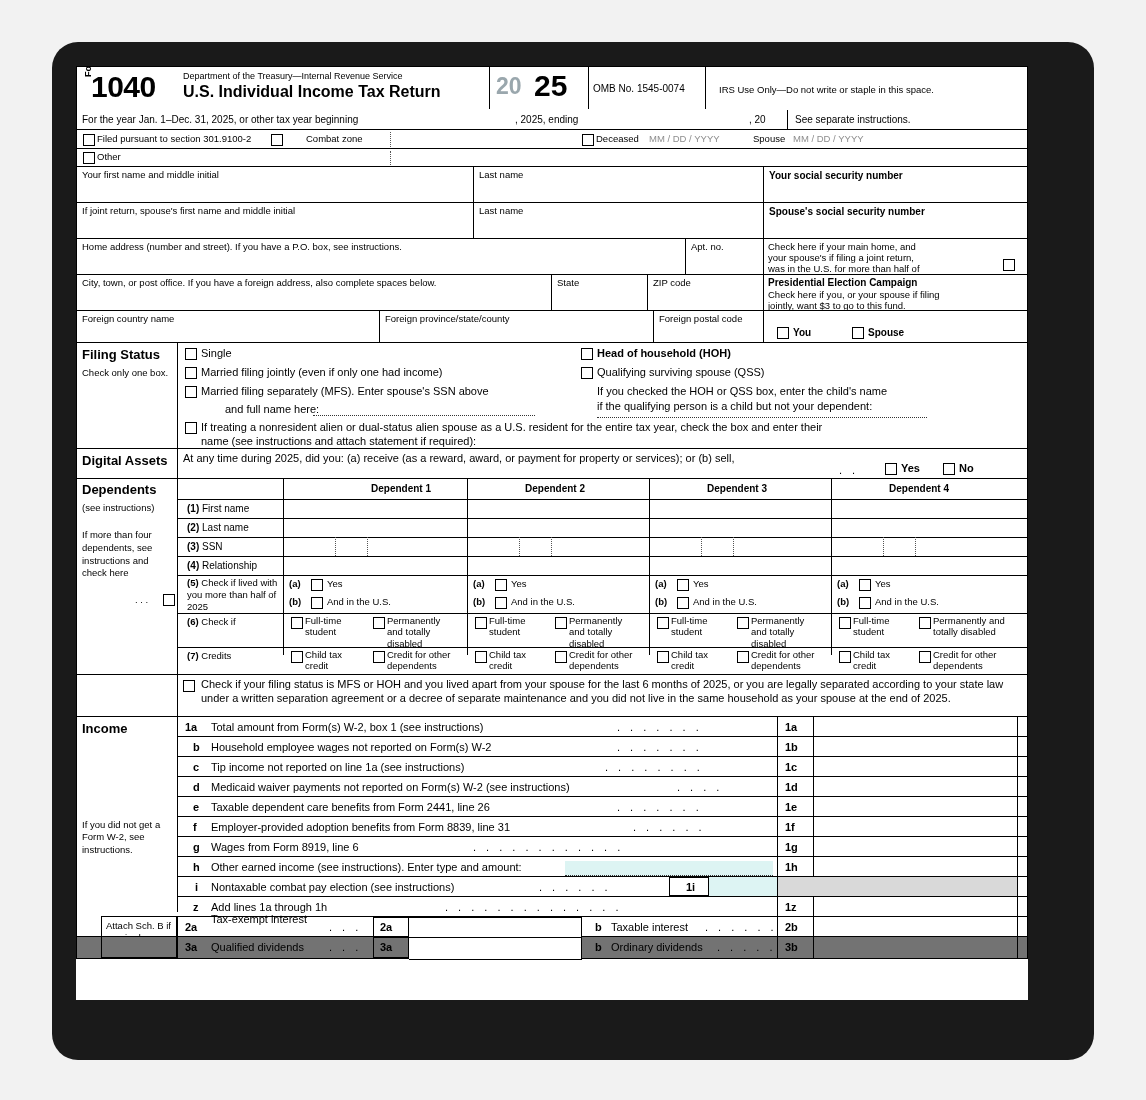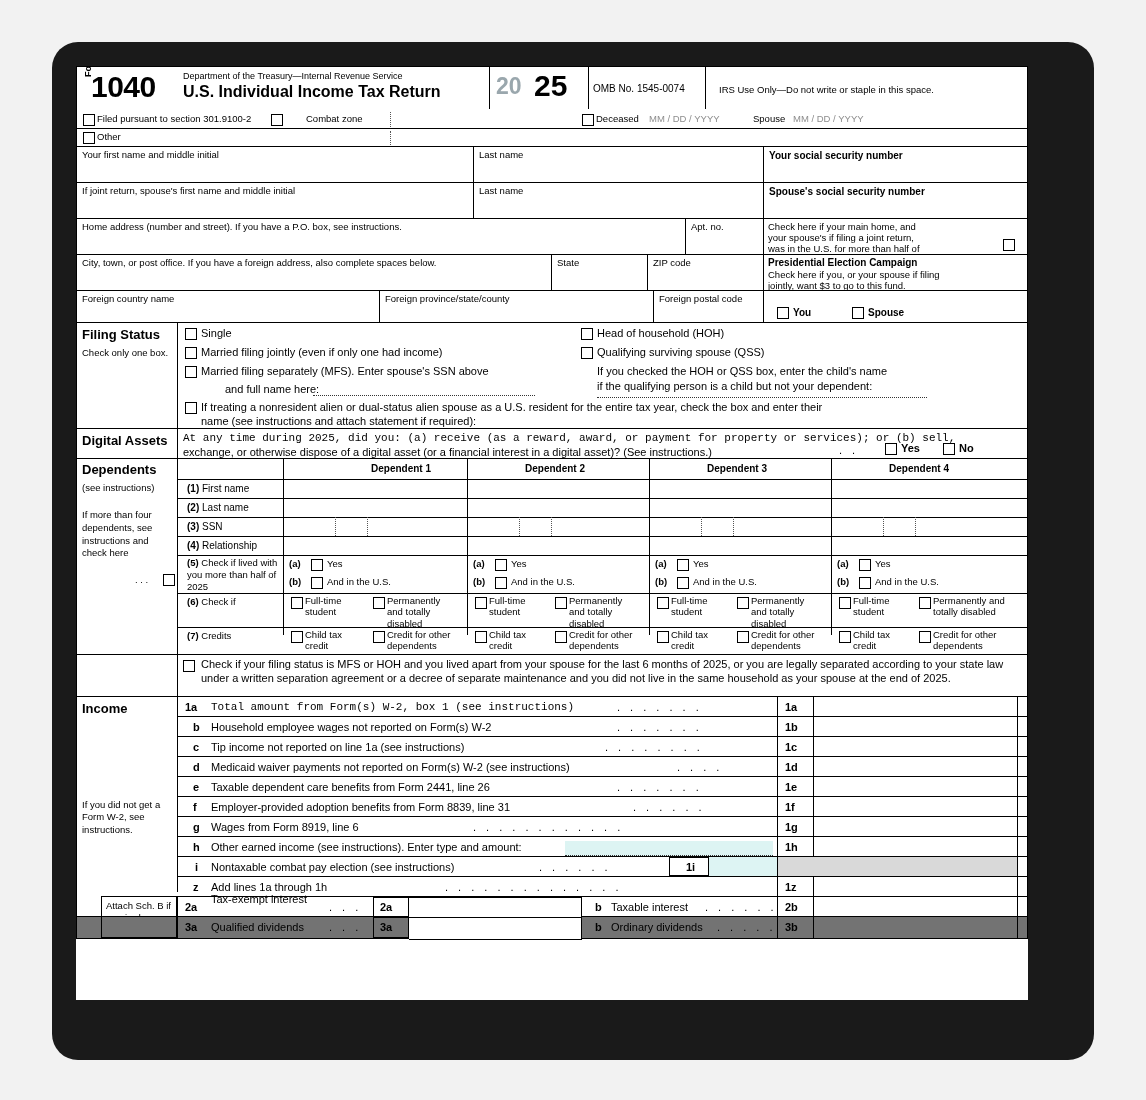--- a/index.html
+++ b/index.html
@@ -148,20 +148,27 @@
         <div class="formtitle">U.S. Individual Income Tax Return</div>
         <div class="yearbox">
           <div class="yr1">20</div>
           <div class="yr2">25</div>
         </div>
         <div class="omb">OMB No. 1545-0074</div>
         <div class="vsep" style="left:628px;"></div>
         <div class="irsonly">IRS Use Only—Do not write or staple in this space.</div>
       </div>
 
+      <div class="row" style="height:20px;">
+        <div class="lbl10" style="left:5px; top:4px;">For the year Jan. 1–Dec. 31, 2025, or other tax year beginning</div>
+        <div class="lbl10" style="left:438px; top:4px;">, 2025, ending</div>
+        <div class="lbl10" style="left:672px; top:4px;">, 20</div>
+        <div class="vline" style="left:710px; top:0; height:19px;"></div>
+        <div class="lbl10" style="left:718px; top:4px;">See separate instructions.</div>
+      </div>
 
       <div class="row" style="height:19px;">
         <span class="checkbox" style="position:absolute;left:6px;top:4px;"></span>
         <div class="lbl" style="left:20px; top:4px;">Filed pursuant to section 301.9100-2</div>
         <span class="checkbox" style="position:absolute;left:194px;top:4px;"></span>
         <div class="lbl" style="left:208px; top:4px;margin-left:21px;">Combat zone</div>
         <div class="vline" style="left:313px; top:2px; height:15px; border-left:1px dotted #555;"></div>
         <span class="checkbox" style="position:absolute;left:505px;top:4px;"></span>
         <div class="lbl" style="left:519px; top:4px;">Deceased</div>
         <div class="lbl gray-txt" style="left:572px; top:4px;">MM  /  DD  /  YYYY</div>
@@ -234,39 +241,38 @@
 
         <span class="checkbox" style="position:absolute;left:108px;top:24px;"></span>
         <div class="lbl11" style="left:124px; top:23px;">Married filing jointly (even if only one had income)</div>
 
         <span class="checkbox" style="position:absolute;left:108px;top:43px;"></span>
         <div class="lbl11" style="left:124px; top:42px;">Married filing separately (MFS). Enter spouse's SSN above</div>
         <div class="lbl11" style="left:148px; top:60px;">and full name here:</div>
         <div style="position:absolute; left:236px; top:72px; width:222px; border-bottom:1px dotted #333;"></div>
 
         <span class="checkbox" style="position:absolute;left:504px;top:5px;"></span>
-        <div class="lbl11" style="left:520px; top:4px;">Head of household (HOH)</div>
+        <div class="lbl11" style="left:520px; top:4px;font-weight:bold;">Head of household (HOH)</div>
 
         <span class="checkbox" style="position:absolute;left:504px;top:24px;"></span>
         <div class="lbl11" style="left:520px; top:23px;">Qualifying surviving spouse (QSS)</div>
 
         <div class="lbl11" style="left:520px; top:42px;">If you checked the HOH or QSS box, enter the child's name</div>
         <div class="lbl11" style="left:520px; top:57px;">if the qualifying person is a child but not your dependent:</div>
         <div style="position:absolute; left:520px; top:74px; width:330px; border-bottom:1px dotted #333;"></div>
 
         <span class="checkbox" style="position:absolute;left:108px;top:79px;"></span>
         <div class="lbl11" style="left:124px; top:78px;">If treating a nonresident alien or dual-status alien spouse as a U.S. resident for the entire tax year, check the box and enter their</div>
         <div class="lbl11" style="left:124px; top:92px;">name (see instructions and attach statement if required):</div>
       </div>
 
       <div class="row fill" style="height:30px;">
         <div class="vline" style="left:100px; top:0; height:29px;"></div>
         <div class="sec-title" style="position:absolute; left:5px; top:5px;">Digital Assets</div>
-        <div class="lbl11" style="left:106px; top:3px;font-family:Liberation Mono, monospace;">At any time during 2025, did you: (a) receive (as a reward, award, or payment for property or services); or (b) sell,</div>
-        <div class="lbl11" style="left:106px; top:17px;">exchange, or otherwise dispose of a digital asset (or a financial interest in a digital asset)? (See instructions.)</div>
+        <div class="lbl11" style="left:106px; top:3px;">At any time during 2025, did you: (a) receive (as a reward, award, or payment for property or services); or (b) sell,</div>
         <div class="lbl11 dots" style="left:762px; top:15px;">.  .</div>
         <span class="checkbox" style="position:absolute;left:808px;top:14px;"></span>
         <div class="lbl11 bold" style="left:824px; top:13px;">Yes</div>
         <span class="checkbox" style="position:absolute;left:866px;top:14px;"></span>
         <div class="lbl11 bold" style="left:882px; top:13px;">No</div>
       </div>
 
       <div class="row fill" style="height:196px;">
         <div class="vline" style="left:100px; top:0; height:195px;"></div>
         <div class="sec-title" style="position:absolute; left:5px; top:4px;">Dependents</div>
@@ -393,21 +399,21 @@
         <div class="vline" style="left:100px; top:0; height:195px;"></div>
         <div class="sec-title" style="position:absolute; left:5px; top:5px;">Income</div>
         <div class="lbl" style="left:5px; top:102px; width:88px; line-height:1.3;">If you did not get a Form W-2, see instructions.</div>
 
         <div class="vline" style="left:700px; top:0; height:220px;"></div>
         <div class="vline" style="left:736px; top:0; height:220px;"></div>
         <div class="vline" style="left:940px; top:0; height:220px;"></div>
 
         <div class="hline" style="left:100px; top:19px; width:852px;"></div>
         <div class="lbl11 bold" style="left:108px; top:4px;">1a</div>
-        <div class="lbl11" style="left:134px; top:4px;font-family:Liberation Mono, monospace;">Total amount from Form(s) W-2, box 1 (see instructions)</div>
+        <div class="lbl11" style="left:134px; top:4px;">Total amount from Form(s) W-2, box 1 (see instructions)</div>
         <div class="lbl11 dots" style="left:540px; top:4px;">.   .   .   .   .   .   .</div>
         <div class="lbl11 bold" style="left:708px; top:4px;">1a</div>
         <div style="position:absolute; left:737px; top:0; width:203px; height:19px;"></div>
 
         <div class="hline" style="left:100px; top:39px; width:852px;"></div>
         <div class="lbl11 bold" style="left:116px; top:24px;">b</div>
         <div class="lbl11" style="left:134px; top:24px;">Household employee wages not reported on Form(s) W-2</div>
         <div class="lbl11 dots" style="left:540px; top:24px;">.   .   .   .   .   .   .</div>
         <div class="lbl11 bold" style="left:708px; top:24px;">1b</div>
         <div style="position:absolute; left:737px; top:20px; width:203px; height:19px;"></div>

